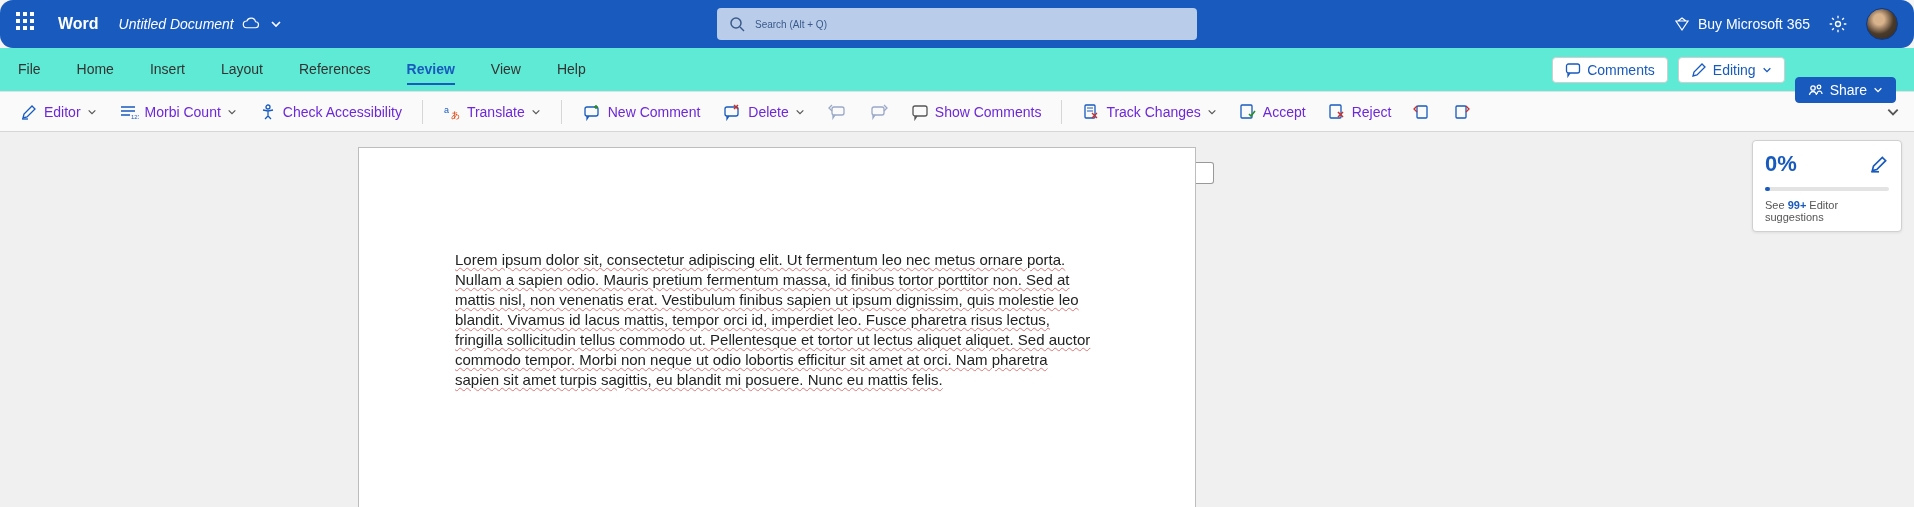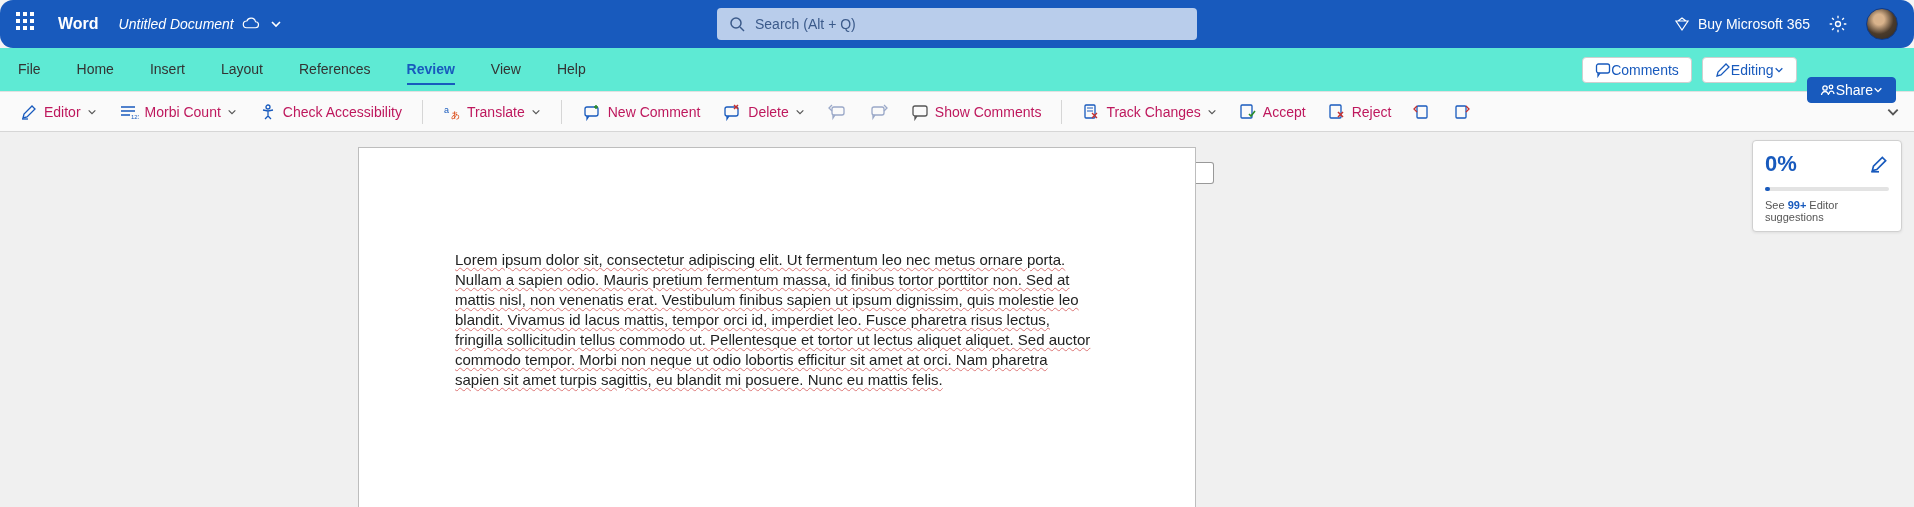--- a/index.html
+++ b/index.html
@@ -7,39 +7,39 @@
 
   
   .title-bar { height: 48px; background: #185abd; display: flex; align-items: center; padding: 0 16px; color: #fff; border-radius: 13px; }
   .app-launcher { width: 24px; height: 24px; display: grid; grid-template-columns: repeat(3,4px); grid-template-rows: repeat(3,4px); gap: 3px; cursor: pointer; margin-right: 18px; }
   .app-launcher span { background: #fff; }
   .app-name { font-weight: 600; font-size: 16px; margin-right: 20px; }
   .doc-title { font-size: 14px; margin-right: 8px; font-style: italic; }
   .cloud-icon, .chev-icon, .diamond-icon, .gear-icon { display: inline-flex; align-items: center; justify-content: center; }
   .search-box { margin-left: auto; margin-right: auto; width: 480px; height: 32px; background: #b9cdeb; border-radius: 4px; display: flex; align-items: center; padding: 0 12px; color: #3b5a8a; position: absolute; left: 50%; transform: translateX(-50%); }
   .search-box svg { margin-right: 10px; }
-  .search-ph { color: #3b5a8a; font-size: 14px; }
+  .search-ph { color: #3b5a8a; font-size: 10px; }
   .right-cluster { margin-left: auto; display: flex; align-items: center; gap: 18px; }
   .buy-365 { display: flex; align-items: center; gap: 8px; font-size: 14px; cursor: pointer; }
   .gear { cursor: pointer; }
   .avatar { width: 32px; height: 32px; border-radius: 50%; background: radial-gradient(circle at 40% 35%, #d9b38c 20%, #4a3a2a 55%, #2a2a2a 100%); border: 1px solid #0d3a8a; cursor: pointer; }
 
   
   .menu-bar { height: 44px; background: #5eead4; display: flex; align-items: center; padding: 0 18px; border-bottom: 1px solid #e1e1e1; position: relative; }
   .menu-tabs { display: flex; gap: 36px; }
   .menu-tab { font-size: 14px; color: #333; cursor: pointer; padding: 6px 0; }
   .menu-tab.active { font-weight: 600; color: #185abd; border-bottom: 2px solid #185abd; }
   .menu-right { margin-left: auto; display: flex; align-items: center; gap: 10px; }
-  .pill { display: flex; align-items: center; padding: 4px 12px; border: 1px solid #cfcfcf; border-radius: 4px; background: #fff; font-size: 14px; cursor: pointer; }
+  .pill { display: flex; align-items: center; gap: 6px; padding: 4px 12px; border: 1px solid #cfcfcf; border-radius: 4px; background: #fff; font-size: 14px; cursor: pointer; }
   .pill.blue-text { color: #185abd; }
   .pill.share { background: #185abd; color: #fff; border-color: #185abd; margin-top: 40px; }
 
   
   .ribbon { height: 40px; background: #fafafa; border-bottom: 1px solid #d6d6d6; display: flex; align-items: center; padding: 0 14px; gap: 10px; }
-  .rbtn { display: flex; align-items: center; gap: 6px; font-size: 14px; color: #be185d; cursor: pointer; padding: 4px 6px; }
+  .rbtn { display: flex; align-items: center; gap: 6px; font-size: 14px; color: #6d28d9; cursor: pointer; padding: 4px 6px; }
   .rsep { width: 1px; height: 24px; background: #d6d6d6; margin: 0 4px; }
   .ribbon .chev-sm svg { width: 10px; height: 10px; }
   .ribbon-expand { margin-left: auto; cursor: pointer; }
 
   
   .canvas { position: relative; height: calc(507px - 48px - 36px - 40px); background: #f0f0f0; }
   .page { position: absolute; left: 358px; top: 15px; width: 838px; height: 380px; background: #fff; border: 1px solid #bdbdbd; }
   .page-tab { position: absolute; left: 1196px; top: 30px; width: 18px; height: 22px; border: 1px solid #999; border-left: none; border-radius: 0 3px 3px 0; background: #fff; }
   .doc-text { position: absolute; left: 96px; top: 102px; width: 640px; font-size: 15px; line-height: 1.33; color: #222; }
   .underlined { text-decoration: underline wavy rgba(200,40,40,0.6); text-decoration-thickness: 1px; text-underline-offset: 2px; }

